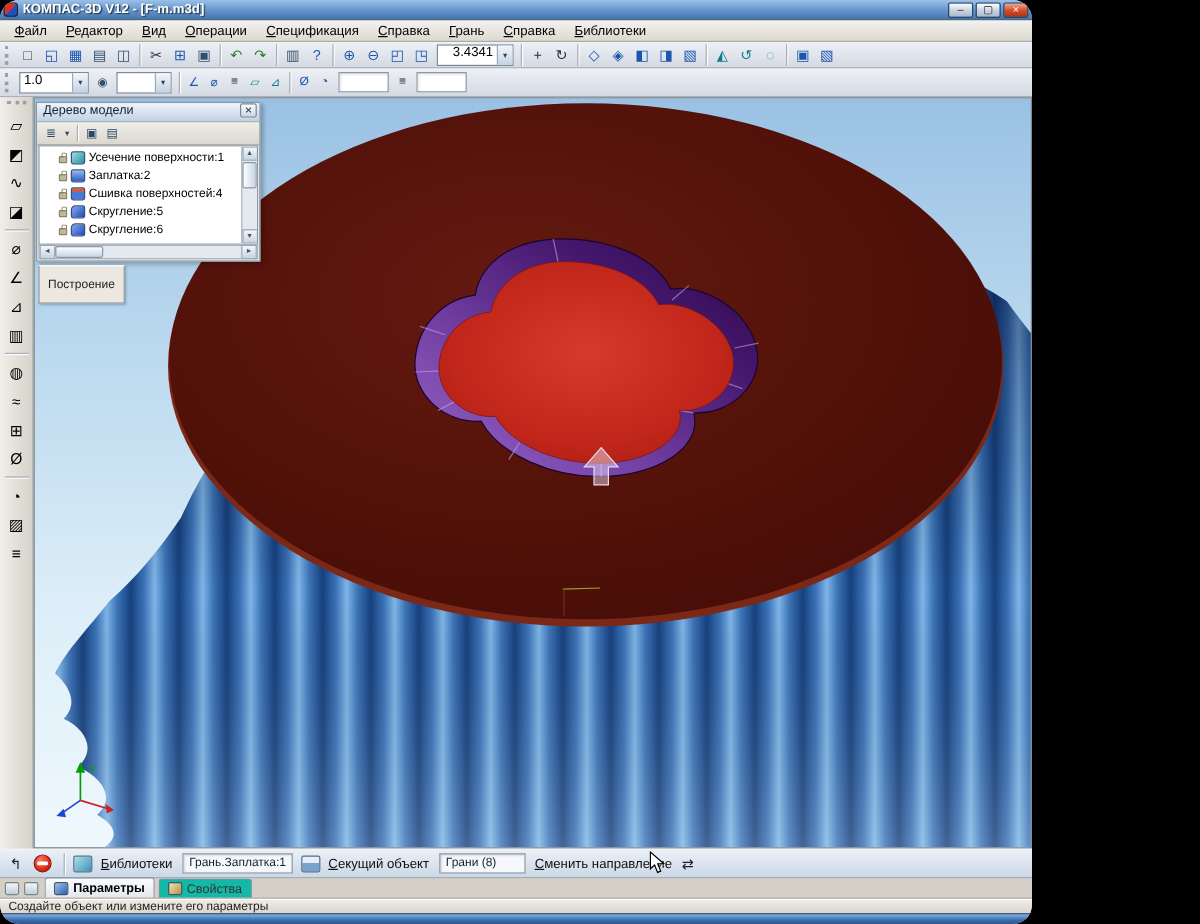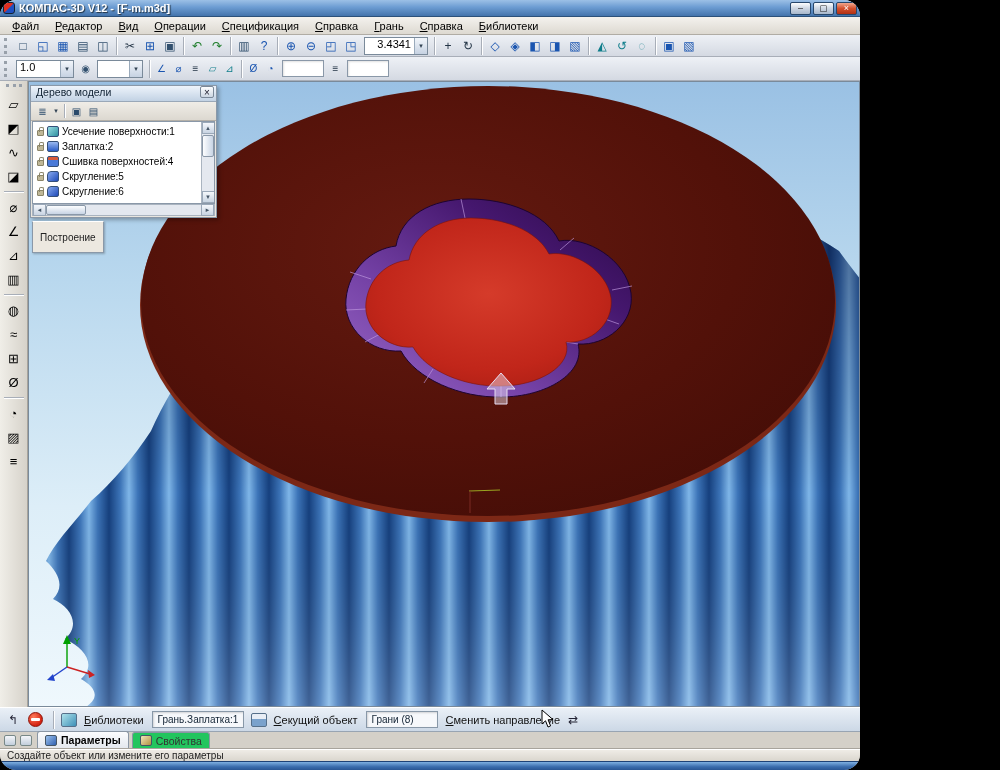--- a/index.html
+++ b/index.html
@@ -68,21 +68,21 @@
   .mt-close { width:14px; height:12px; border:1px solid #7a8898; border-radius:2px; font-size:10px; line-height:9px;
     background:linear-gradient(#fdfeff,#ccd6e2); display:flex; align-items:center; justify-content:center; color:#223; }
   .mt-toolbar { height:19px; display:flex; align-items:center; padding:0 3px; background:linear-gradient(#f0ede7,#dcd8d0);
     border-bottom:1px solid #b4b0a8; }
   .mt-tbtn { width:17px; height:16px; display:flex; align-items:center; justify-content:center; font-size:10px;
     color:#2a4a6a; border:1px solid transparent; }
   .mt-drop { width:10px; height:16px; font-size:7px; color:#345; display:flex; align-items:center; justify-content:center; }
   .mt-sep { width:1px; height:14px; background:#a8aeb8; box-shadow:1px 0 0 #fff; margin:0 3px; }
   .mt-body { position:relative; height:83px; background:#fff; border:1px solid #8a98a8; margin:0 1px; overflow:hidden; }
   .mt-rows { position:absolute; left:0; top:2px; right:13px; }
-  .trow { height:15px; display:flex; align-items:center; padding-left:4px; white-space:nowrap; }
+  .trow { height:15px; display:flex; align-items:center; padding-left:16px; white-space:nowrap; }
   .trow .tlabel { font-size:10px; color:#000; margin-left:3px; }
   .lock { width:7px; height:6px; background:#c0b898; border:1px solid #8a8468; border-radius:1px; position:relative; margin-top:3px; flex:none; }
   .lock::before { content:""; position:absolute; left:1px; top:-4px; width:3px; height:4px;
     border:1px solid #8a8468; border-bottom:none; border-radius:2px 2px 0 0; }
   .fi { width:12px; height:11px; border:1px solid #35507a; border-radius:2px; margin-left:3px; flex:none; }
   .fi.f1 { background:linear-gradient(135deg,#9adfe4,#2e8fa0); }
   .fi.f2 { background:linear-gradient(180deg,#9ab8f0,#2a5cc8); }
   .fi.f3 { background:linear-gradient(180deg,#d85a3a 0 30%,#4a7ad8 30% 100%); }
   .fi.f4, .fi.f5 { background:linear-gradient(135deg,#88aaf0,#1e4ab8); border-radius:4px 2px 2px 2px; }
   .vscroll { position:absolute; right:0; top:0; bottom:0; width:13px; background:#e4e8ef; border-left:1px solid #aab4c0;
@@ -116,21 +116,21 @@
   .psep { width:1px; height:18px; background:#a8aeb8; box-shadow:1px 0 0 #fff; margin:0 4px; flex:none; }
   .ptile { width:16px; height:14px; border:1px solid #56708a; border-radius:2px; margin:0 3px; flex:none; }
   .ptile.surface { background:linear-gradient(135deg,#aee2ea,#3e90b8); }
   .ptile.section { background:linear-gradient(180deg,#e8eef6 0 45%,#7aa2cc 45% 100%); }
 
   
   .tabsbar { height:17px; display:flex; align-items:flex-end; background:#d4d0c8; border-bottom:1px solid #a8a49c; padding:0 2px; }
   .tinytile { width:12px; height:11px; border:1px solid #788; border-radius:2px; margin:0 2px 2px 2px;
     background:linear-gradient(#f4f6fa,#c2cedc); flex:none; }
   .btab { display:flex; align-items:center; height:16px; padding:0 7px; margin-left:3px; font-size:10.5px;
-    border:1px solid #8a96a4; border-bottom:none; border-radius:3px 3px 0 0; background:#22c55e; color:#333; }
+    border:1px solid #8a96a4; border-bottom:none; border-radius:3px 3px 0 0; background:#14b8a6; color:#333; }
   .btab.active { background:linear-gradient(#fbfcfe,#e4e8ee); font-weight:bold; color:#000; height:17px; }
   .tabico { width:12px; height:11px; border:1px solid #456; border-radius:2px; margin-right:4px;
     background:linear-gradient(135deg,#9cc2ee,#3060b0); }
   .tabico.props { background:linear-gradient(135deg,#f2e6b8,#b09040); }
 
   
   .statusbar { height:12px; display:flex; align-items:center; background:linear-gradient(#efece6,#dad6ce);
     border-top:1px solid #fff; font-size:10px; color:#222; padding-left:7px; }
   .taskbar { height:9px; background:linear-gradient(#7fb0e2,#3a6cac 60%,#2a5694); border-top:1px solid #1e4276; }
 

